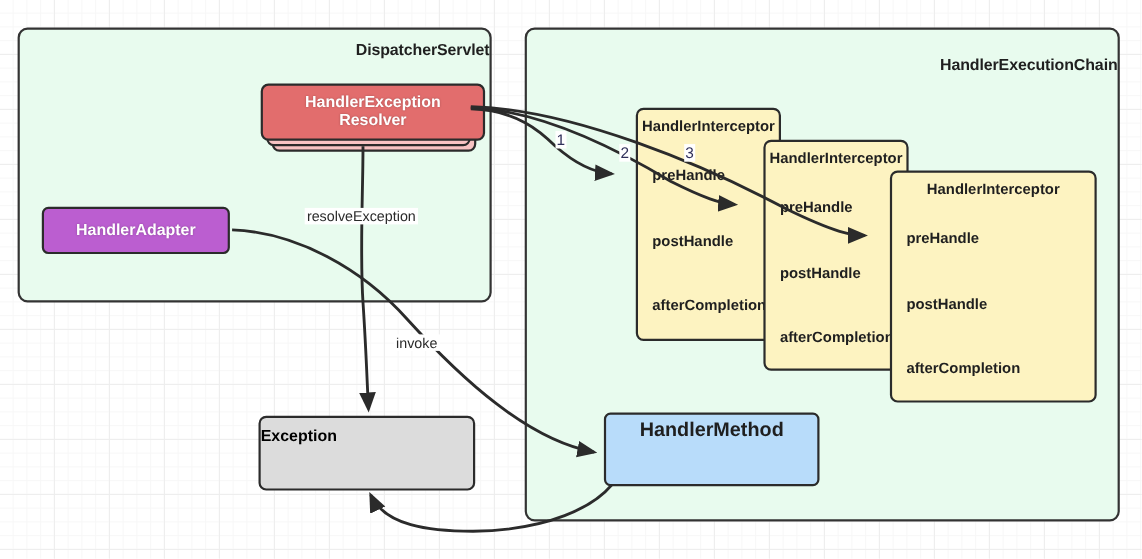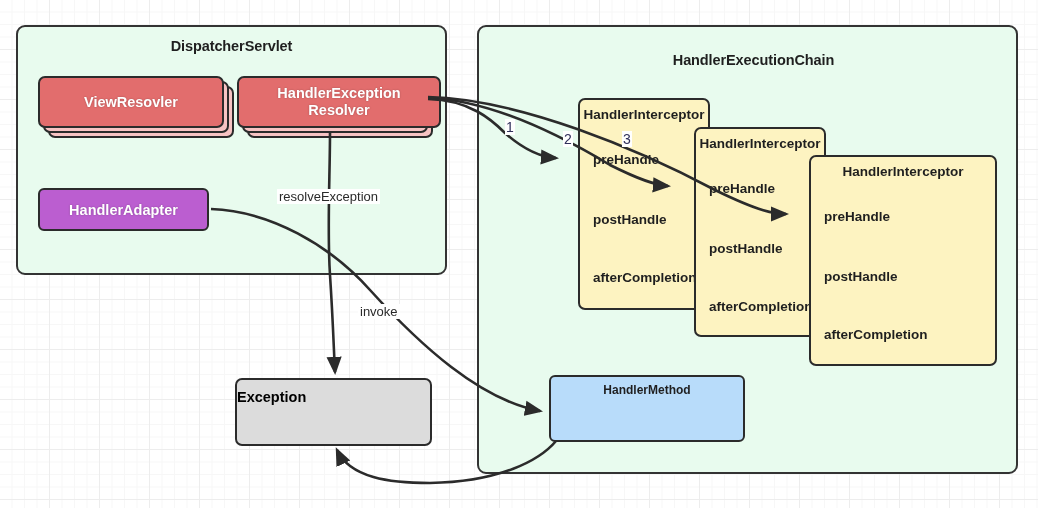--- a/index.html
+++ b/index.html
@@ -32,21 +32,21 @@
     position: absolute;
     background-color: #e8fbee;
     border: 2.5px solid #333333;
     border-radius: 9px;
     box-sizing: border-box;
   }
   .group-title {
     position: absolute;
     left: 0;
     right: 0;
-    text-align: center;
+    text-align: right;
     font-size: 14.5px;
     font-weight: bold;
     color: #1f1f1f;
     letter-spacing: -0.1px;
   }
 
   
   .stack {
     position: absolute;
   }
@@ -132,21 +132,21 @@
   .hm-box {
     position: absolute;
     box-sizing: border-box;
     background-color: #b8dcfa;
     border: 2.5px solid #2b2b2b;
     border-radius: 6px;
     padding: 3px;
   }
   .hm-title {
     text-align: center;
-    font-size: 12px;
+    font-size: 18px;
     font-weight: bold;
     color: #1f1f1f;
     line-height: 21px;
     height: 21px;
   }
   .hm-row {
     display: flex;
     height: 34px;
     border: 1.5px solid #2b2b2b;
     box-sizing: border-box;
@@ -196,27 +196,20 @@
 <div id="canvas">
 
   <div class="group-box" style="left:16px; top:25px; width:431px; height:250px;">
     <div class="group-title" style="top:11px;">DispatcherServlet</div>
   </div>
 
   <div class="group-box" style="left:477px; top:25px; width:541px; height:449px;">
     <div class="group-title" style="top:25px;margin-left:12px;">HandlerExecutionChain</div>
   </div>
 
-  <div class="stack" style="left:38px; top:76px; width:196px; height:62px;">
-    <div class="layer l3" style="width:186px; height:52px;"></div>
-    <div class="layer l2" style="width:186px; height:52px;"></div>
-    <div class="layer l1" style="width:186px; height:52px;">
-      <span>ViewResovler</span>
-    </div>
-  </div>
 
   <div class="stack" style="left:237px; top:76px; width:196px; height:62px;">
     <div class="layer l3" style="width:186px; height:52px;"></div>
     <div class="layer l2" style="width:186px; height:52px;"></div>
     <div class="layer l1" style="width:204px; height:52px; flex-direction:column;">
       <span>HandlerException</span>
       <span>Resolver</span>
     </div>
   </div>
 

